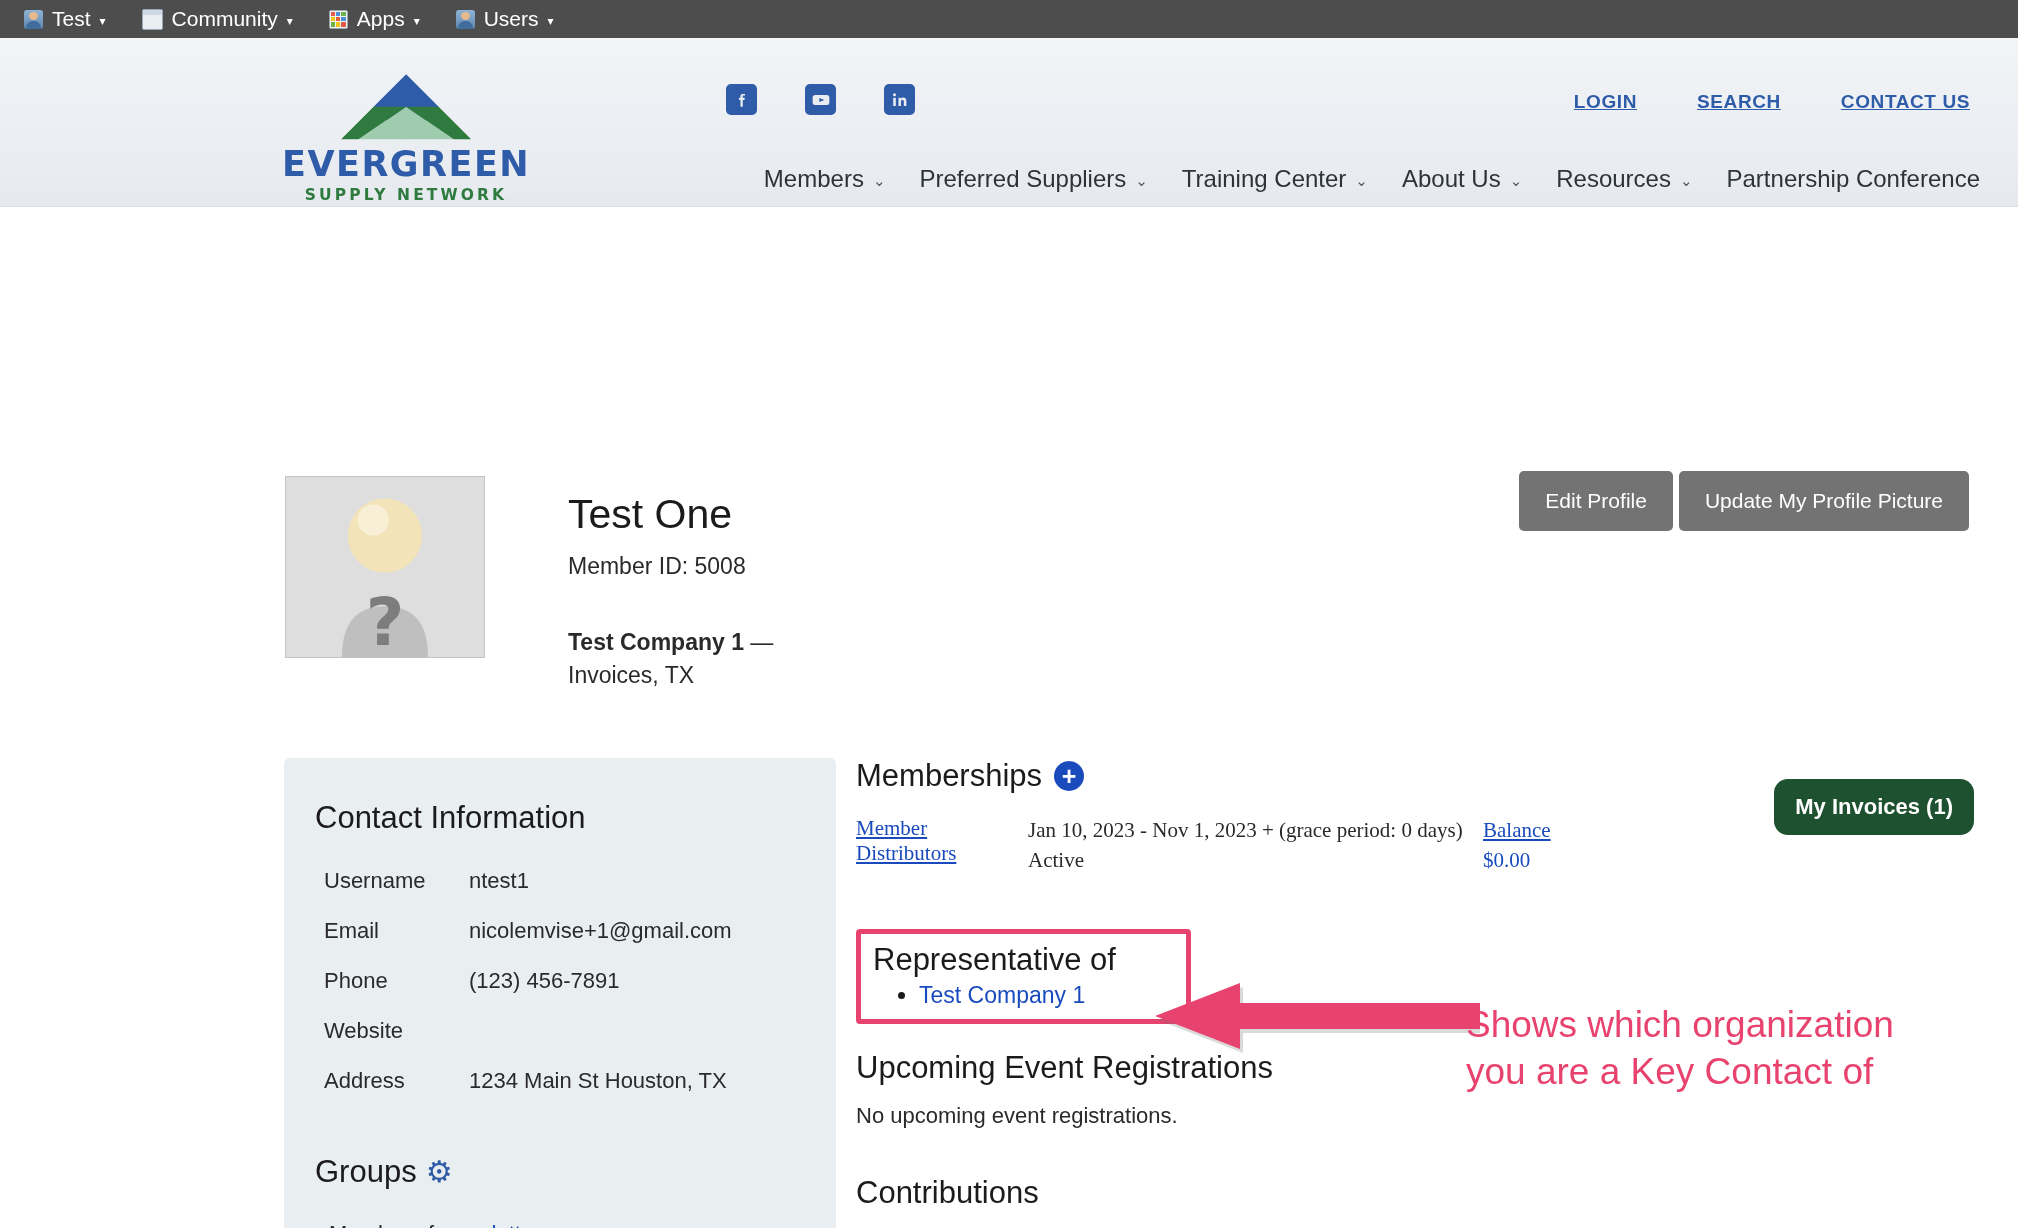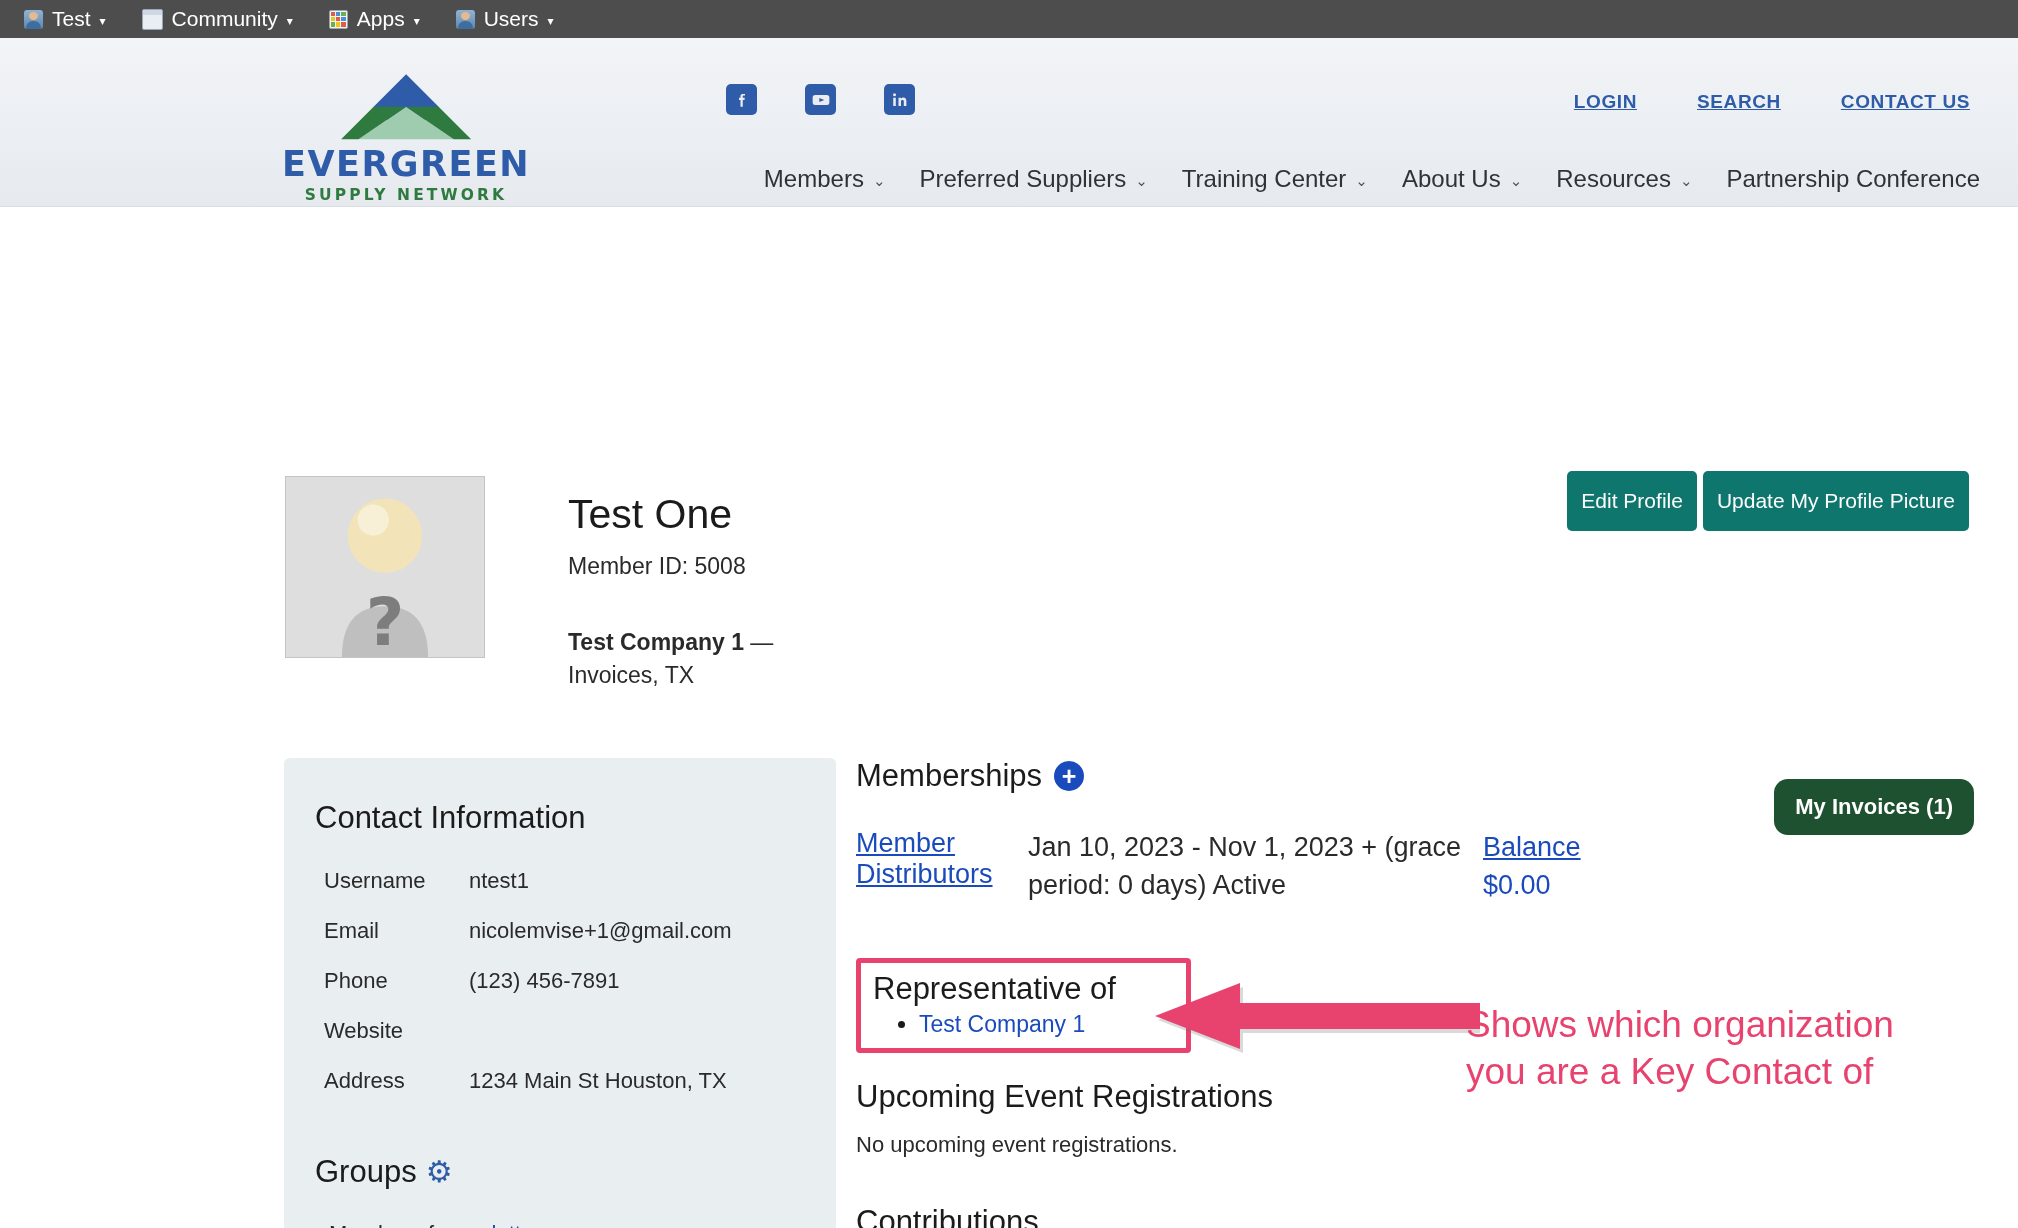--- a/index.html
+++ b/index.html
@@ -219,26 +219,26 @@
   .ident-org b { font-weight: 700; }
 
   .head-actions {
     position: absolute;
     right: 49px;
     top: 264px;
     display: flex;
     gap: 6px;
   }
   .btn-grey {
-    background: #0f766e;
+    background: #737373;
     color: #ffffff;
     border: none;
     border-radius: 5px;
     font-size: 21px;
-    padding: 18px 14px;
+    padding: 18px 26px;
     font-family: "Liberation Sans", sans-serif;
     white-space: nowrap;
   }
 
   
   .cols {
     position: absolute;
     left: 0; right: 0;
     top: 551px;
   }
@@ -306,23 +306,24 @@
     display: inline-flex;
     align-items: center;
     justify-content: center;
     font-size: 25px;
     line-height: 1;
     font-weight: 700;
   }
 
   .mem-grid {
     display: flex;
-    margin-top: 34px;
-    font-size: 27px;
+    margin-top: 22px;
+    font-size: 21px;
     color: #2a2a2a;
+    font-family: Liberation Serif, serif;
   }
   .mem-name { width: 172px; flex: 0 0 172px; }
   .mem-name a, .mem-bal a { color: #1a4bbd; text-decoration: underline; }
   .mem-dates { width: 455px; flex: 0 0 455px; line-height: 1.42; }
   .mem-bal { line-height: 1.42; }
   .mem-bal .amt { color: #1a4bbd; }
 
   .invoices-btn {
     position: absolute;
     right: 4px;

